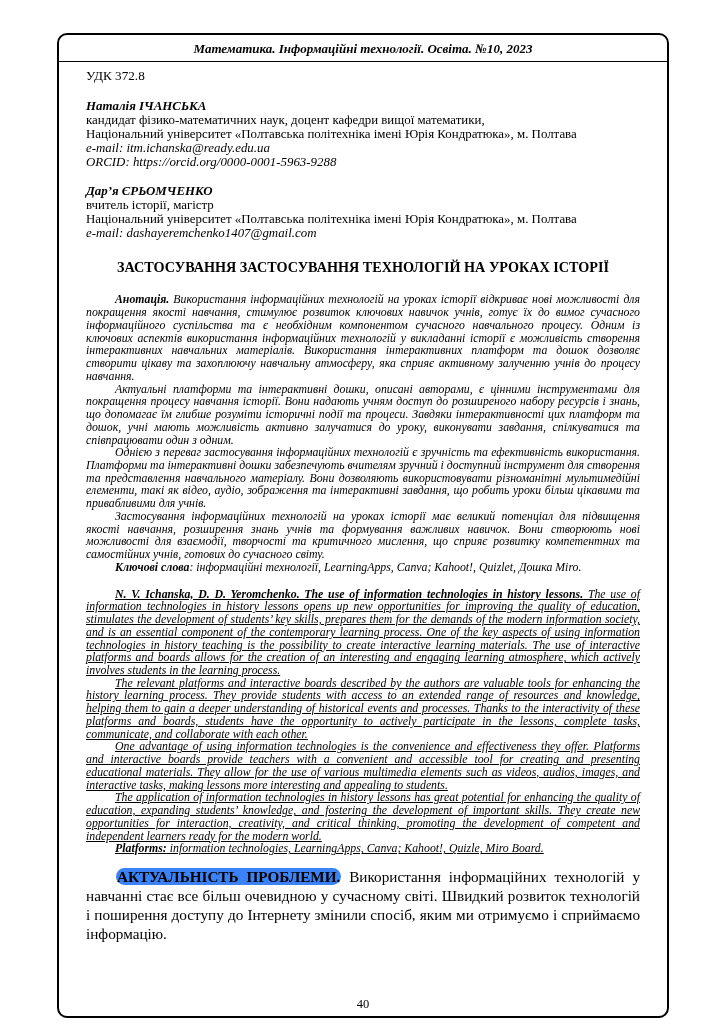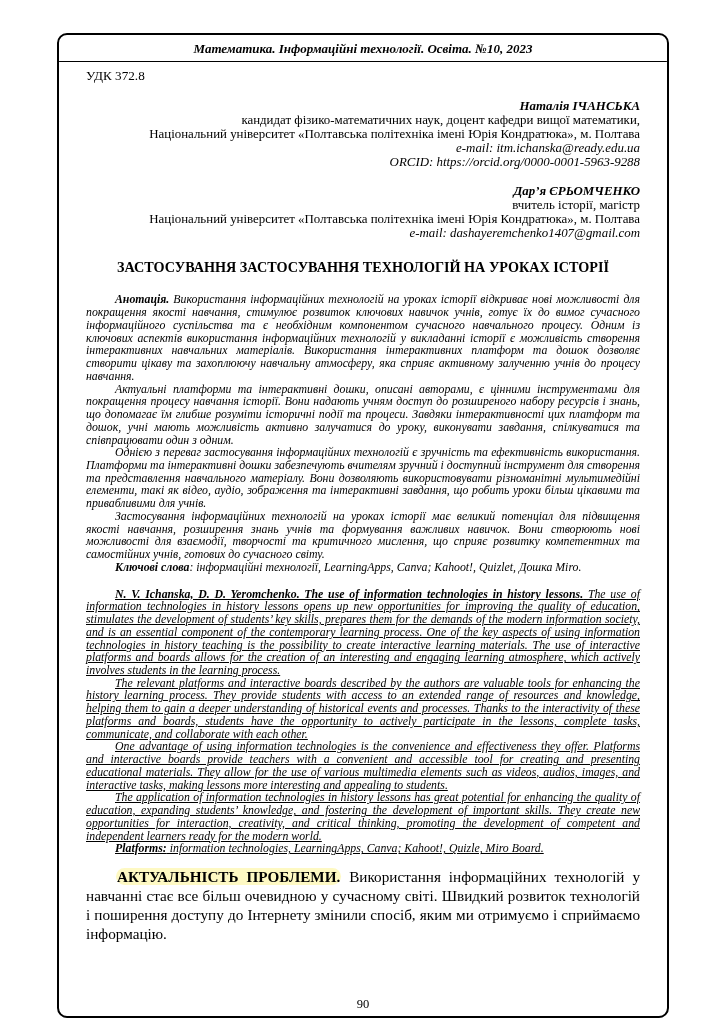--- a/index.html
+++ b/index.html
@@ -31,21 +31,20 @@
     margin: 0 -27px;
   }
   .udk {
     font-size: 13.2px;
     margin: 6px 0 16px 0;
   }
   .author {
     font-size: 12.9px;
     line-height: 1.08;
     margin: 0 0 0 0;
-    text-align: right;
   }
   .author + .author { margin-top: 15px; }
   .a-name { font-weight: bold; font-style: italic; }
   .i { font-style: italic; }
   .title {
     text-align: center;
     font-weight: bold;
     font-size: 14.2px;
     margin: 19px 0 17px 0;
   }
@@ -113,17 +112,17 @@
   </section>
 
   <section class="abstract abstract-en">
     <p><b>N. V. Ichanska, D. D. Yeromchenko. The use of information technologies in history lessons.</b><span> The use of information technologies in history lessons opens up new opportunities for improving the quality of education, stimulates the development of students’ key skills, prepares them for the demands of the modern information society, and is an essential component of the contemporary learning process. One of the key aspects of using information technologies in history teaching is the possibility to create interactive learning materials. The use of interactive platforms and boards allows for the creation of an interesting and engaging learning atmosphere, which actively involves students in the learning process.</span></p>
     <p>The relevant platforms and interactive boards described by the authors are valuable tools for enhancing the history learning process. They provide students with access to an extended range of resources and knowledge, helping them to gain a deeper understanding of historical events and processes. Thanks to the interactivity of these platforms and boards, students have the opportunity to actively participate in the lessons, complete tasks, communicate, and collaborate with each other.</p>
     <p>One advantage of using information technologies is the convenience and effectiveness they offer. Platforms and interactive boards provide teachers with a convenient and accessible tool for creating and presenting educational materials. They allow for the use of various multimedia elements such as videos, audios, images, and interactive tasks, making lessons more interesting and appealing to students.</p>
     <p>The application of information technologies in history lessons has great potential for enhancing the quality of education, expanding students’ knowledge, and fostering the development of important skills. They create new opportunities for interaction, creativity, and critical thinking, promoting the development of competent and independent learners ready for the modern world.</p>
     <p><b>Platforms:</b><span> information technologies, LearningApps, Canva; Kahoot!, Quizle, Miro Board.</span></p>
   </section>
 
-  <p class="body-par"><span class="hl" style="background: #fef9c3;">АКТУАЛЬНІСТЬ ПРОБЛЕМИ.</span><span> Використання інформаційних технологій у навчанні стає все більш очевидною у сучасному світі. Швидкий розвиток технологій і поширення доступу до Інтернету змінили спосіб, яким ми отримуємо і сприймаємо інформацію.</span></p>
+  <p class="body-par"><span class="hl" style="background: #3b82f6;">АКТУАЛЬНІСТЬ ПРОБЛЕМИ.</span><span> Використання інформаційних технологій у навчанні стає все більш очевидною у сучасному світі. Швидкий розвиток технологій і поширення доступу до Інтернету змінили спосіб, яким ми отримуємо і сприймаємо інформацію.</span></p>
 
-  <div class="pagenum">90</div>
+  <div class="pagenum">40</div>
 
 </div>
 
 </body></html>

